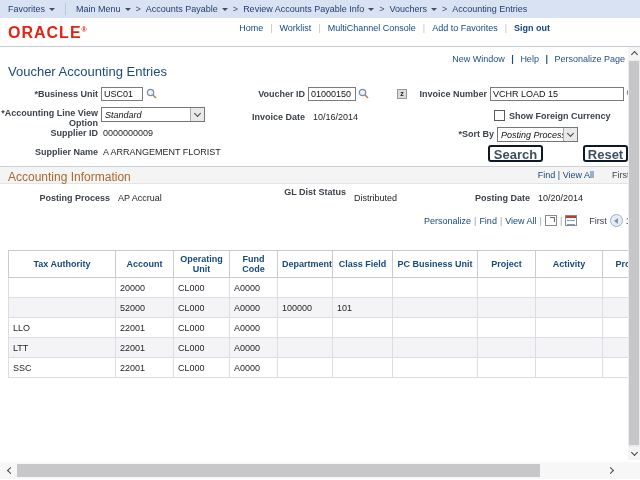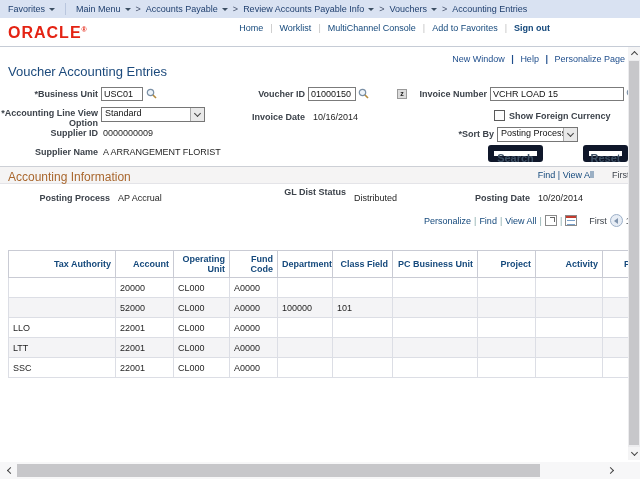--- a/index.html
+++ b/index.html
@@ -59,39 +59,39 @@
     background:#fff;font-size:9px;font-family:"Liberation Sans",sans-serif;
     padding:0 2px;color:#111;
   }
   .lookup{position:absolute;width:11px;height:11px;cursor:pointer;}
   .zicon{
     position:absolute;width:8px;height:8px;background:#dcdcdc;border:1px solid #9a9a9a;
     font-size:7px;line-height:8px;text-align:center;color:#222;cursor:pointer;font-weight:bold;
   }
   .selectbox{
     position:absolute;box-sizing:border-box;height:15px;border:1px solid #767676;background:#fff;
-    display:flex;cursor:pointer;
+    display:flex;align-items:center;cursor:pointer;font-style:italic;
   }
   .selectbox .seltext{flex:1;padding:0 3px;font-size:9px;color:#111;white-space:nowrap;overflow:hidden;}
   .selectbox .selarrow{
     width:13px;height:100%;background:#e9e9e9;border-left:1px solid #a9a9a9;
     display:flex;align-items:center;justify-content:center;
   }
   .chev{display:inline-block;width:4px;height:4px;border-right:1.4px solid #444;border-bottom:1.4px solid #444;}
   .chev-down{transform:rotate(45deg);margin-top:-2px;}
   .chev-up{transform:rotate(-135deg);margin-top:2px;}
   .chev-left{transform:rotate(135deg);margin-left:2px;}
   .chev-right{transform:rotate(-45deg);margin-right:2px;}
   .checkbox{
     position:absolute;width:11px;height:11px;box-sizing:border-box;
     border:1px solid #5a5a5a;background:#fdfdfd;cursor:pointer;
   }
   .btn{
-    position:absolute;box-sizing:border-box;height:17px;border:6px solid #0f172a;border-radius:3px;
-    background:#fff;color:#3c4f63;font-size:11px;text-align:center;line-height:15px;cursor:pointer;
+    position:absolute;box-sizing:border-box;height:17px;border:2px solid #0f172a;border-radius:3px;
+    background:#fff;color:#3c4f63;font-size:13px;text-align:center;line-height:15px;cursor:pointer;
     font-family:"Liberation Sans",sans-serif;font-weight:bold;
   }
   
   .section-hdr{
     position:absolute;left:0;top:119px;width:628px;height:16px;background:#f5f4f4;
     border-top:1px solid #cdd0d6;border-bottom:1px solid #e4e4e8;
   }
   .section-title{position:absolute;left:8px;top:3px;color:#a9672e;font-size:12px;}
   .section-links{position:absolute;right:34px;top:3px;color:#15497c;white-space:nowrap;}
   .section-links a{color:#15497c;cursor:pointer;text-decoration:none;}
@@ -134,21 +134,21 @@
   .icon-allcols{
     box-sizing:border-box;width:25px;height:13px;margin:0 0 2px 5px;border:1.4px solid #46658c;
     border-radius:7px;background:#fff;display:flex;align-items:center;justify-content:center;
     color:#2d5a86;font-size:8px;line-height:8px;cursor:pointer;gap:1px;
   }
   
   .tablewrap{position:absolute;left:8px;top:203px;width:620px;height:129px;overflow:hidden;}
   table.grid{border-collapse:collapse;table-layout:fixed;width:654px;}
   table.grid th{
     box-sizing:border-box;height:27px;border:1px solid #c9cbd4;background:#fff;
-    font-size:9px;font-weight:bold;color:#15497c;text-align:right;vertical-align:middle;
+    font-size:9px;font-weight:bold;color:#15497c;text-align:center;vertical-align:middle;
     padding:1px 4px;white-space:normal;line-height:10px;
   }
   table.grid td{
     box-sizing:border-box;height:20px;border:1px solid #dcdee5;border-top:none;
     font-size:9px;color:#1f1f1f;padding:1px 4px;white-space:nowrap;overflow:hidden;background:#fff;
   }
   table.grid tbody tr:nth-child(even) td{background:#f4f4f6;}
   
   .vscroll{position:absolute;left:628px;top:47px;width:12px;height:413px;background:#ececee;}
   .vscroll .arrow{

